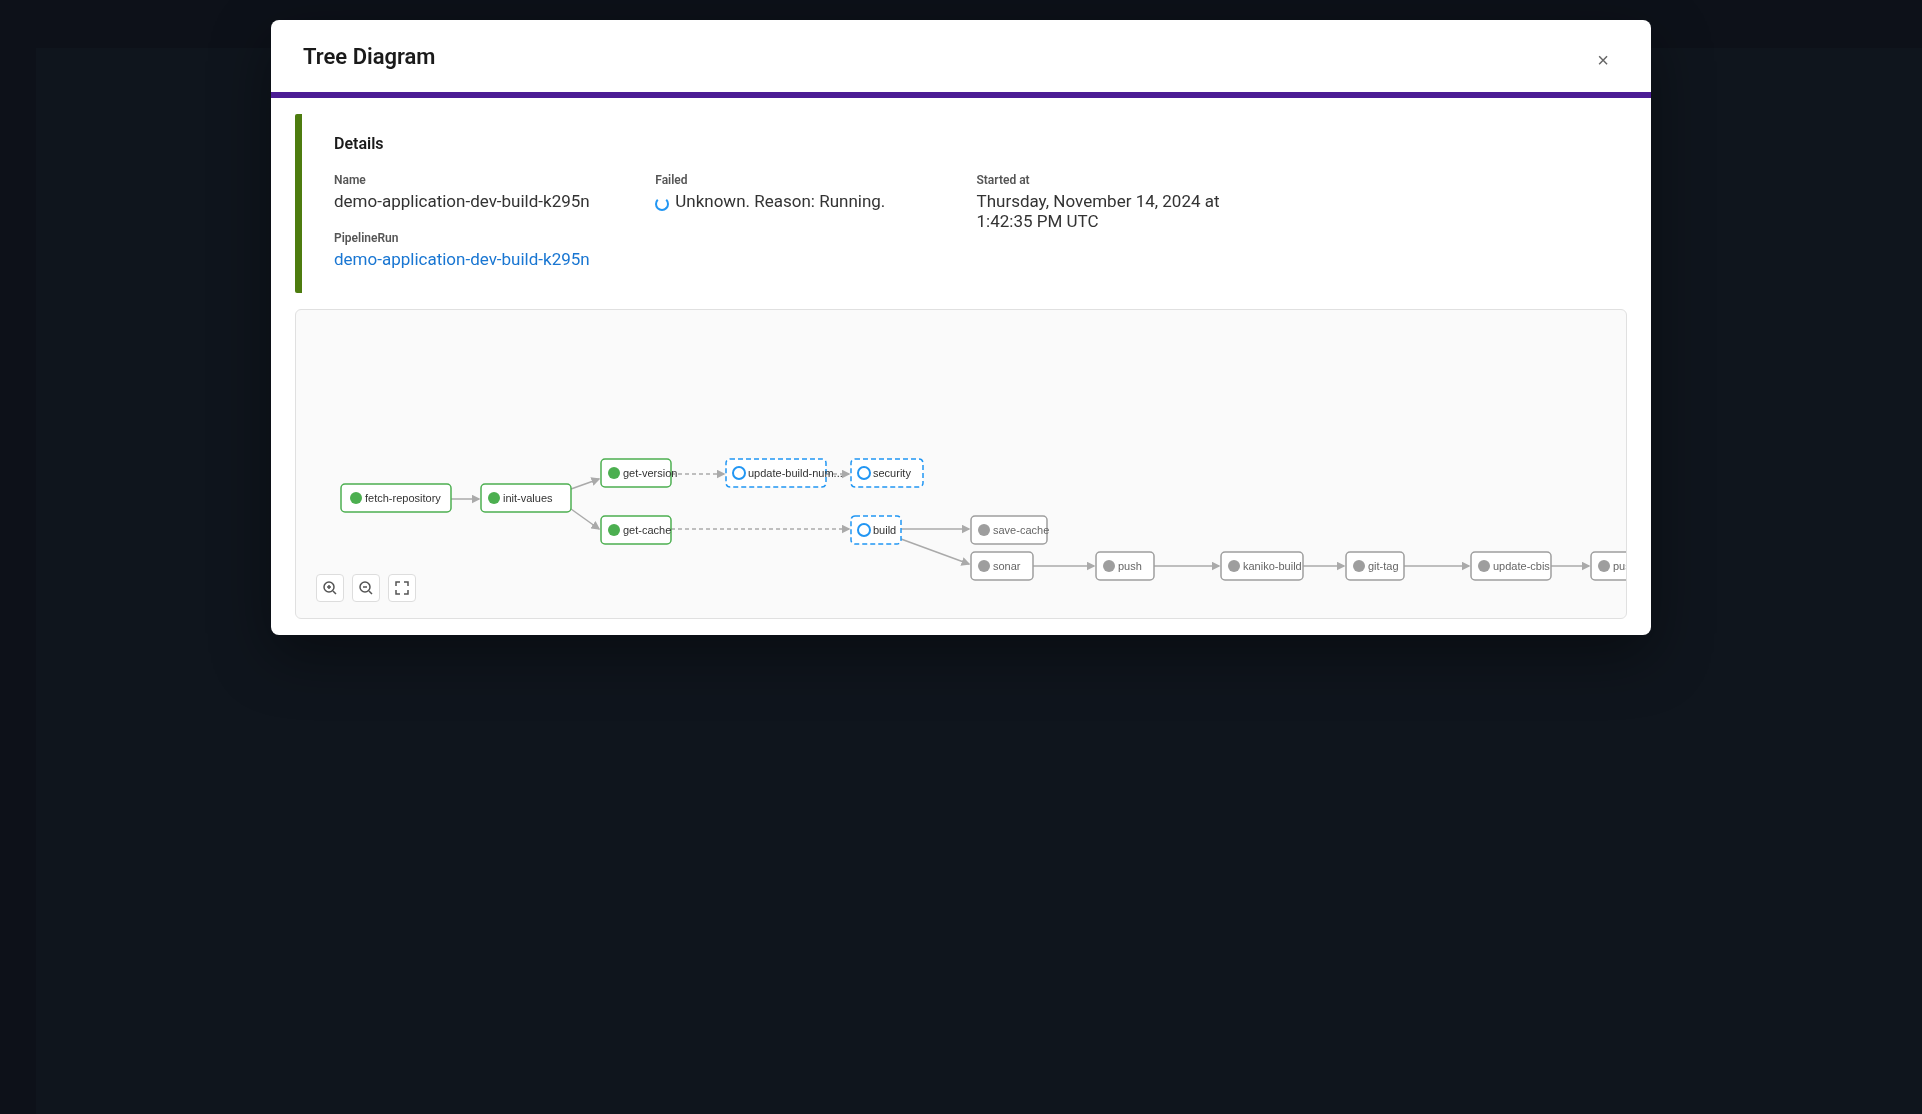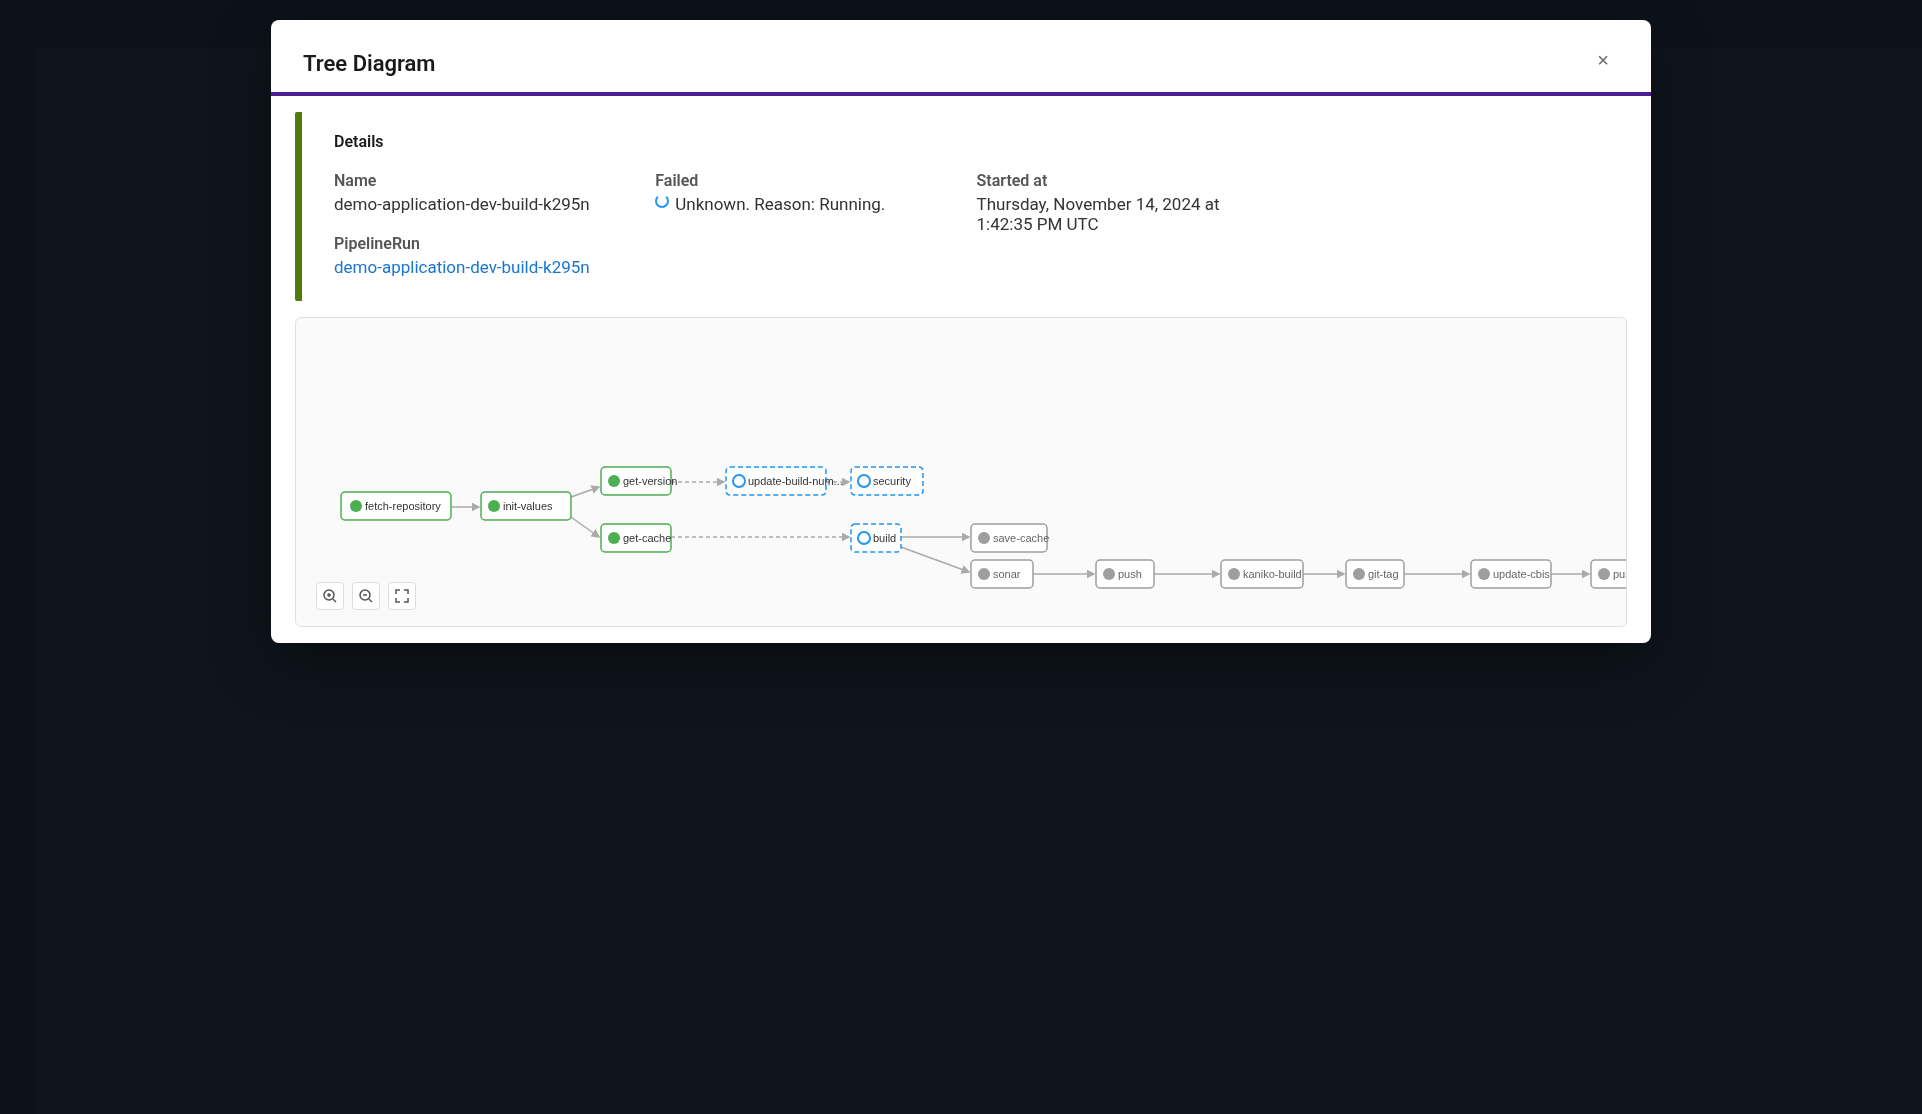--- a/index.html
+++ b/index.html
@@ -56,23 +56,23 @@
       border-radius: 8px;
       width: 1380px;
       max-height: 860px;
       position: relative;
       box-shadow: 0 20px 60px rgba(0,0,0,0.4);
       overflow: hidden;
     }
 
     .modal-header {
       padding: 24px 32px 16px;
-      border-bottom: 4px solid #4c1d95;
-      display: flex;
-      align-items: flex-end;
+      border-bottom: 6px solid #4c1d95;
+      display: flex;
+      align-items: flex-start;
       justify-content: space-between;
     }
 
     .modal-title {
       font-size: 22px;
       font-weight: 600;
       color: #1a1a1a;
     }
 
     .modal-close {
@@ -114,39 +114,39 @@
       gap: 16px 24px;
     }
 
     .detail-item {
       display: flex;
       flex-direction: column;
       gap: 4px;
     }
 
     .detail-label {
-      font-size: 16px;
+      font-size: 12px;
       font-weight: 600;
       color: #555;
     }
 
     .detail-value {
       font-size: 17px;
       color: #333;
     }
 
     .detail-value.link {
       color: #1976D2;
       cursor: pointer;
       text-decoration: none;
     }
 
     .status-row {
       display: flex;
-      align-items: flex-start;
+      align-items: flex-end;
       gap: 6px;
     }
 
     .status-icon {
       width: 14px;
       height: 14px;
       border: 2px solid #2196F3;
       border-radius: 50%;
       border-top-color: transparent;
       animation: spin 1s linear infinite;

